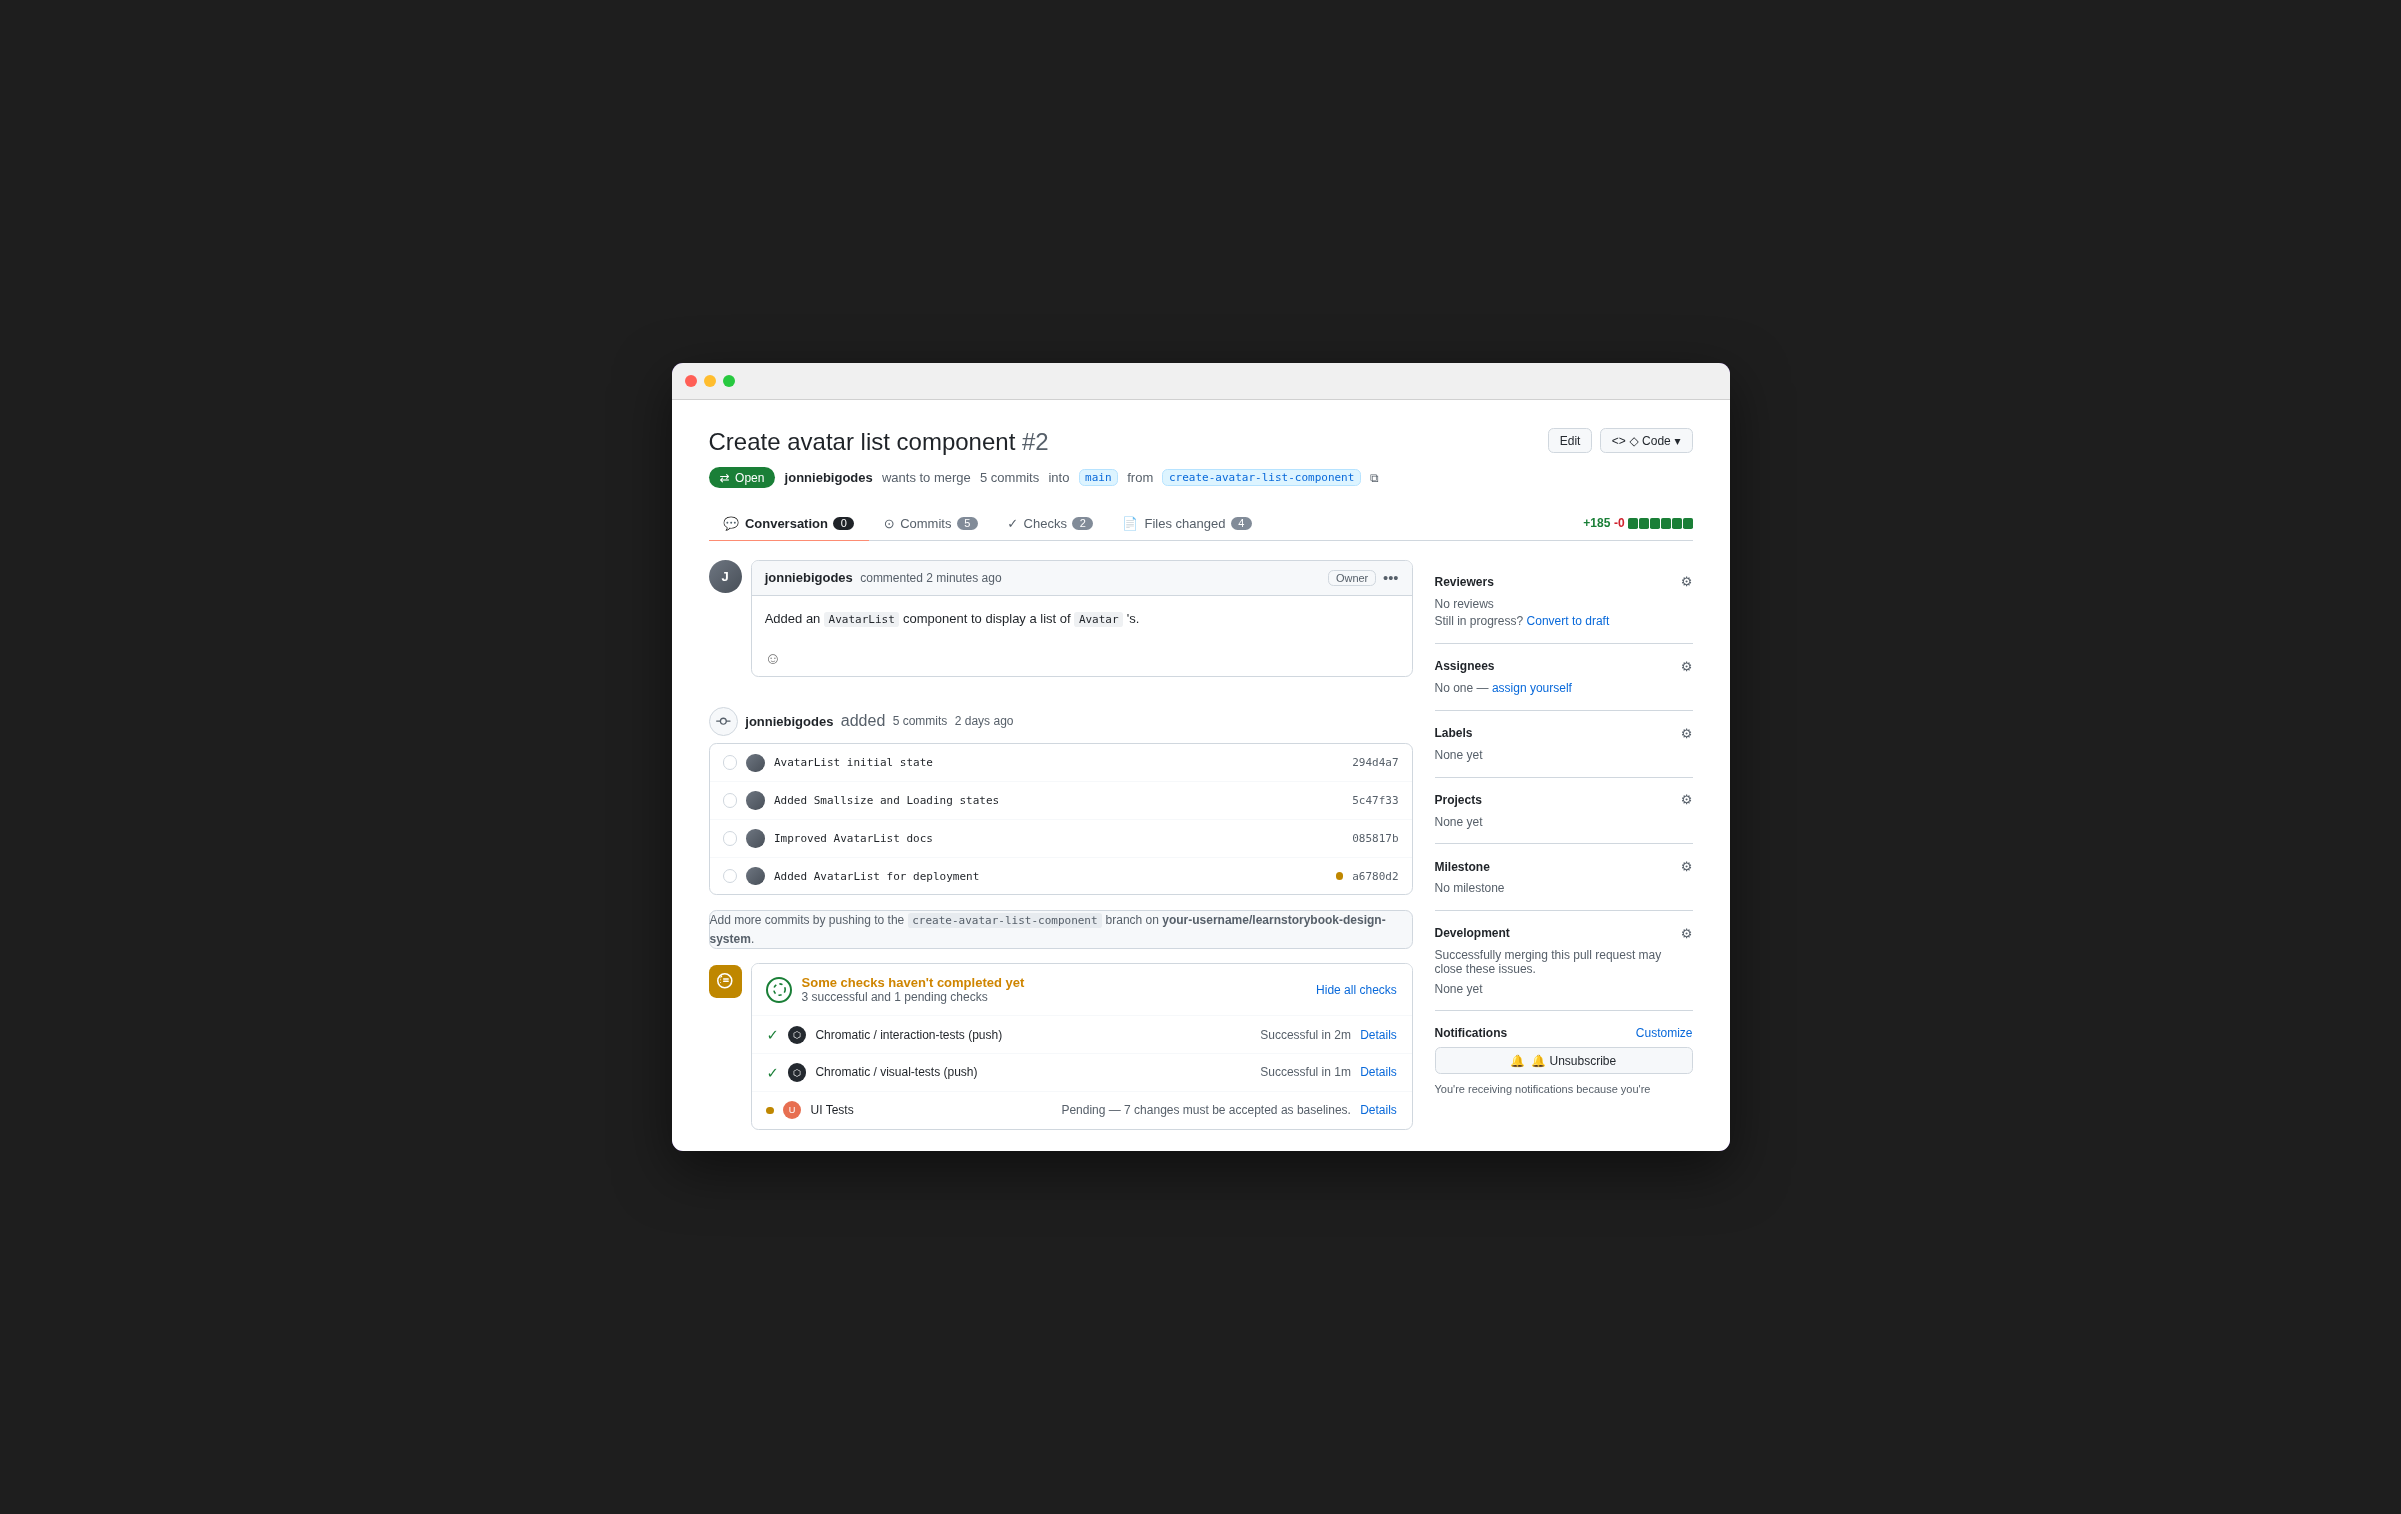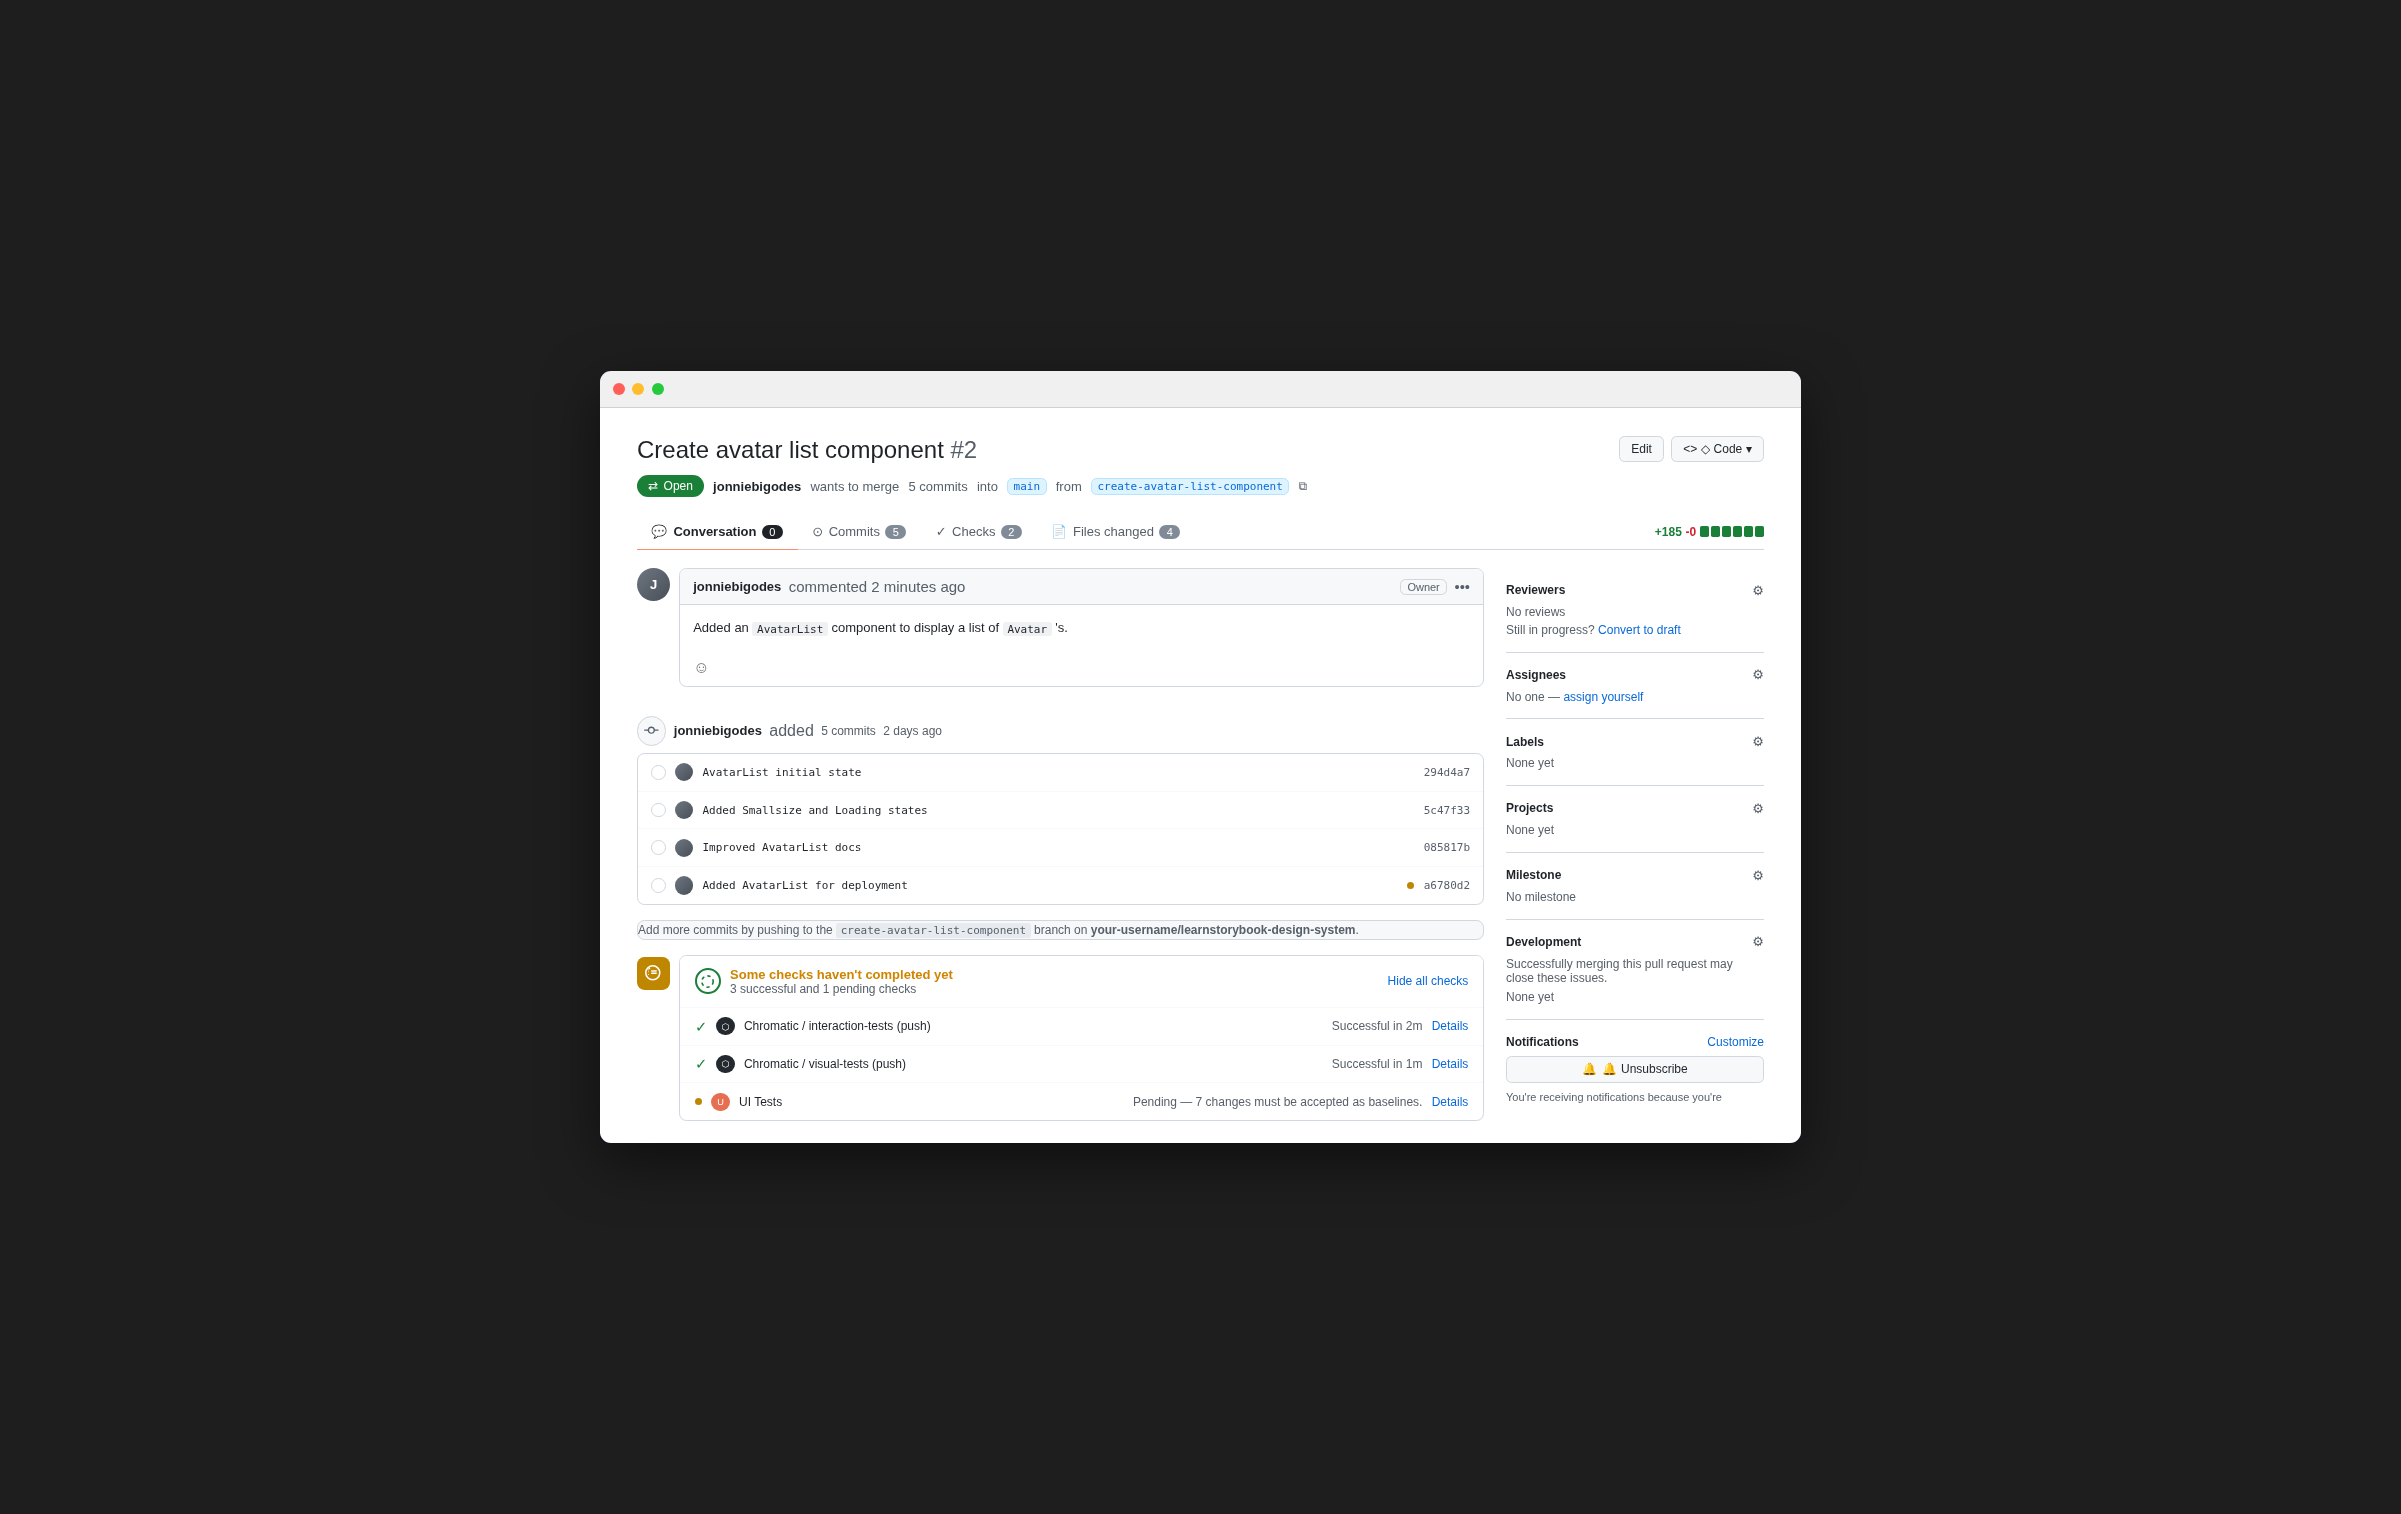--- a/index.html
+++ b/index.html
@@ -6,21 +6,21 @@
     body {
       font-family: -apple-system, BlinkMacSystemFont, 'Segoe UI', Helvetica, Arial, sans-serif;
       font-size: 13px;
       background: #1e1e1e;
       display: flex;
       justify-content: center;
       align-items: center;
       min-height: 100vh;
     }
     .window {
-      width: 1201px;
+      width: 1058px;
       background: #4c1d95;
       border-radius: 11px;
       overflow: hidden;
       box-shadow: 0 18.4px 55px rgba(0,0,0,0.5);
     }
     .titlebar {
       background: #f0f0f0;
       height: 37px;
       display: flex;
       align-items: center;
@@ -230,21 +230,21 @@
       color: white;
       font-size: 13px;
       font-weight: 600;
     }
     .comment-author {
       font-weight: 600;
       color: #1f2328;
     }
     .comment-time {
       color: #57606a;
-      font-size: 15px;
+      font-size: 12px;
     }
     .owner-badge {
       border: 0.9px solid #d0d7de;
       border-radius: 5.5px;
       padding: 0.9px 6.4px;
       font-size: 11px;
       color: #57606a;
       background: #f6f8fa;
     }
     .comment-menu {

